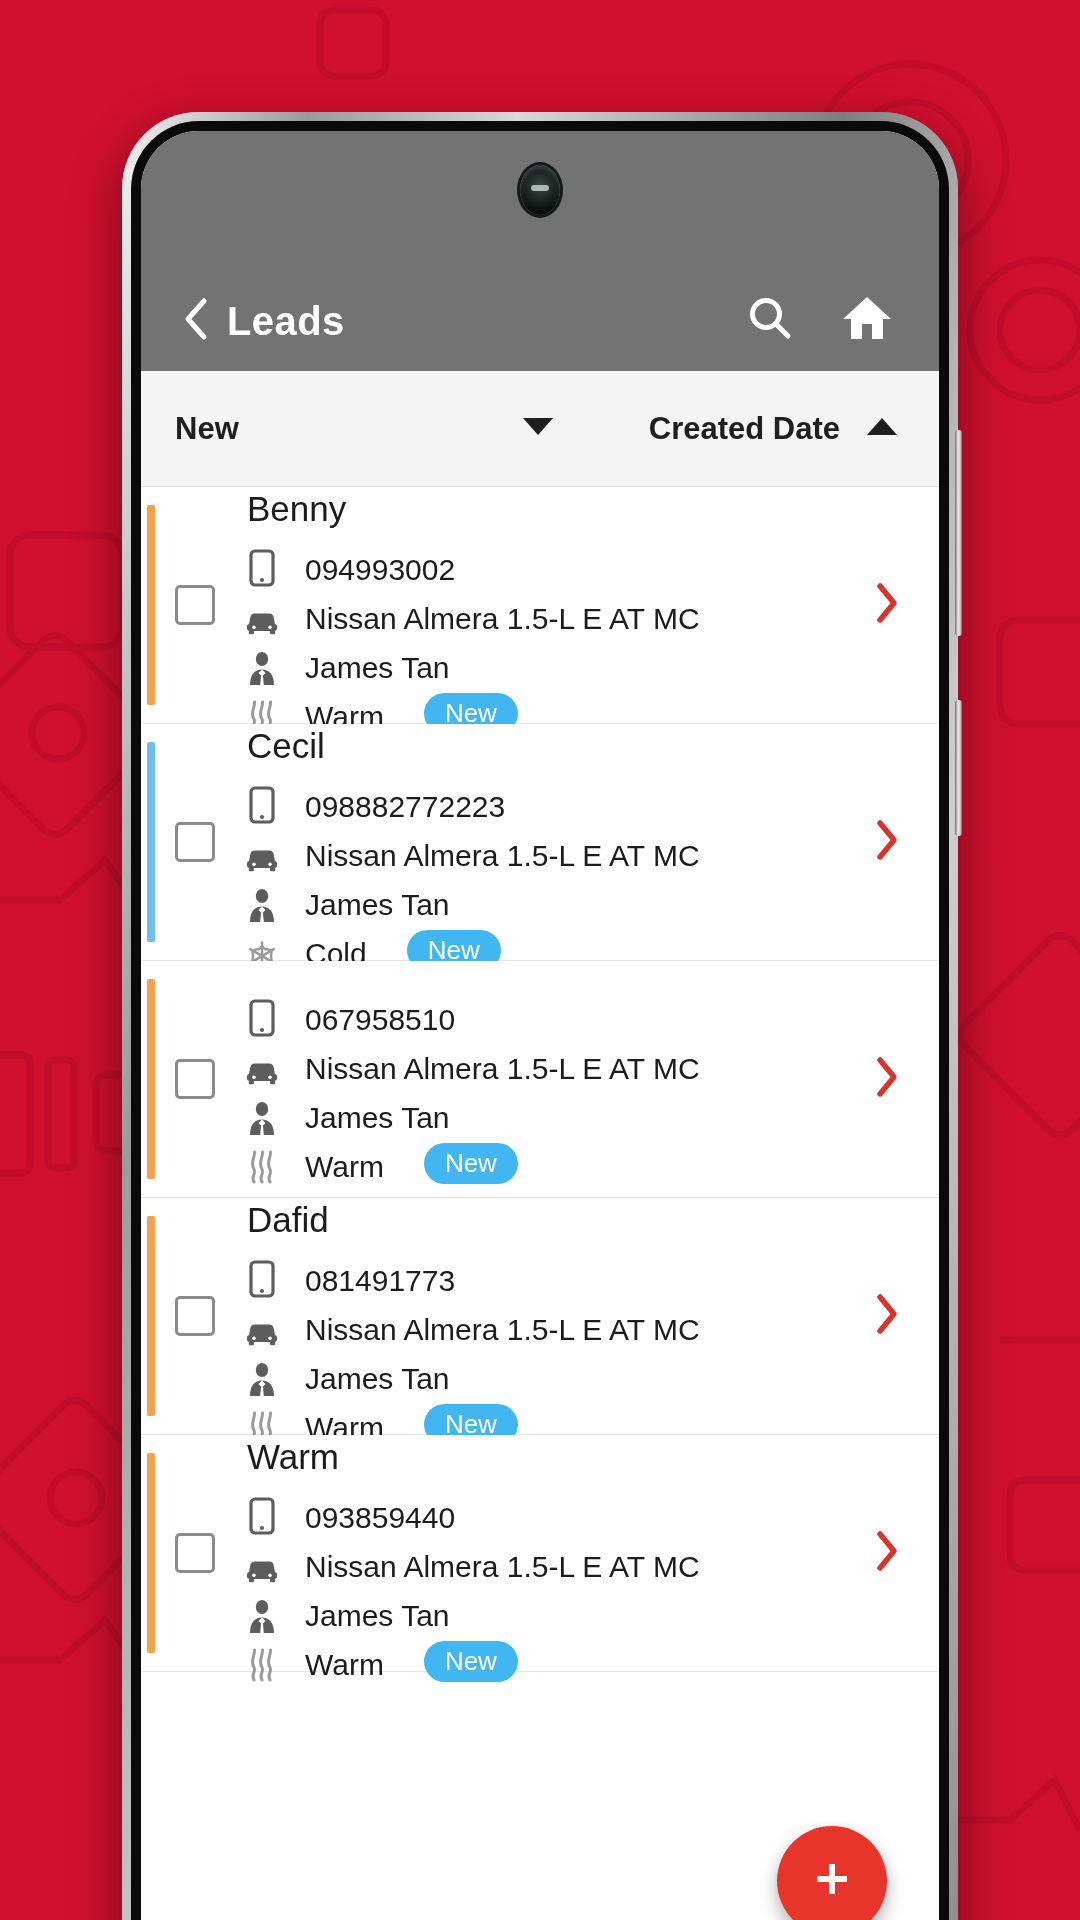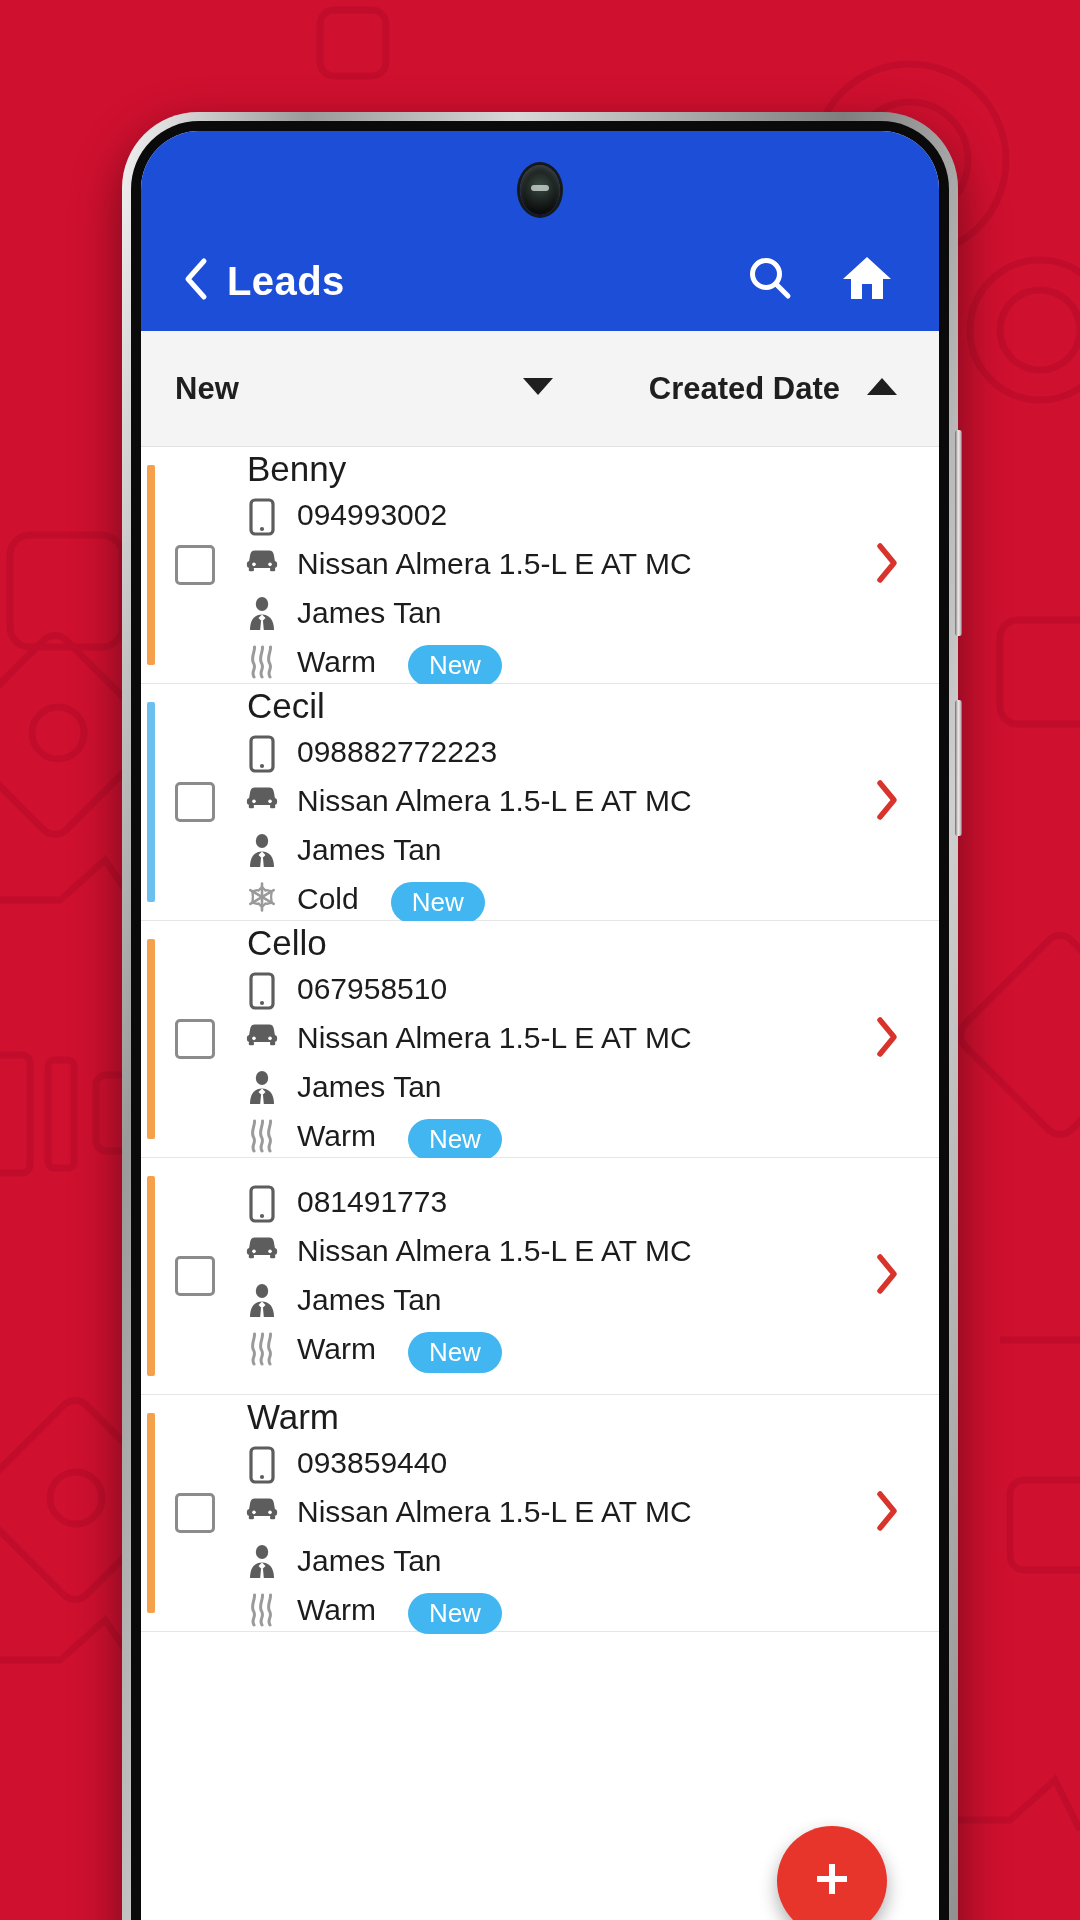--- a/index.html
+++ b/index.html
@@ -50,22 +50,22 @@
     width:7px;
     border-radius:3px;
     background:linear-gradient(90deg,#6f6f6f,#efe9e9 45%,#cfc7c7 75%,#6a6a6a);
   }
   #btn-volume{ top:318px; height:206px; }
   #btn-power { top:588px; height:136px; }
 
   
   #appbar{
     position:relative;
-    height:200px;
-    background:#1d4ed8;
+    height:240px;
+    background:#737373;
     display:flex;
     align-items:flex-end;
     padding:0 46px 26px 42px;
     justify-content:center;
   }
   #camera{
     position:absolute;
     left:50%; top:34px; transform:translateX(-50%);
     width:40px; height:50px;
     border-radius:50%;
@@ -146,22 +146,22 @@
   }
   .card-body{ flex:1; padding-right:10px;margin-top:13px; }
   .lead-name{
     font-size:35px;
     color:#1c1c1c;
     margin-bottom:9px;
     margin-left:2px;
   }
   .lead-row{
     display:flex;
-    align-items:flex-start;
-    gap:18px;
+    align-items:flex-end;
+    gap:26px;
     height:49px;
   }
   .row-icon{
     width:34px;
     display:flex; justify-content:center; align-items:center;
     flex-shrink:0;
   }
   .row-text{
     font-size:30px;
     color:#1c1c1c;
@@ -405,21 +405,20 @@
                   <polyline points="6,5 20,22 6,39" fill="none" stroke="#d9342c" stroke-width="5.5" stroke-linecap="round" stroke-linejoin="round"></polyline>
                 </svg></span>
             </div>
           </div>
           <div class="lead-card">
             <div class="accent-bar" style="background:#f5a04a"></div>
             <div class="card-check-col">
               <div class="checkbox"></div>
             </div>
             <div class="card-body">
-              <div class="lead-name">Cello</div>
               <div class="lead-row">
                 <span class="row-icon">
                   <svg width="26" height="38" viewBox="0 0 26 38" aria-hidden="true">
                     <rect x="2" y="2" width="22" height="34" rx="4" fill="none" stroke="#5d5d5d" stroke-width="3.2"></rect>
                     <circle cx="13" cy="31" r="2.1" fill="#5d5d5d"></circle>
                   </svg>
                 </span>
                 <span class="row-text">067958510</span>
               </div>
               <div class="lead-row">
@@ -465,20 +464,21 @@
                   <polyline points="6,5 20,22 6,39" fill="none" stroke="#d9342c" stroke-width="5.5" stroke-linecap="round" stroke-linejoin="round"></polyline>
                 </svg></span>
             </div>
           </div>
           <div class="lead-card">
             <div class="accent-bar" style="background:#f5a04a"></div>
             <div class="card-check-col">
               <div class="checkbox"></div>
             </div>
             <div class="card-body">
+              <div class="lead-name">Dafid</div>
               <div class="lead-row">
                 <span class="row-icon">
                   <svg width="26" height="38" viewBox="0 0 26 38" aria-hidden="true">
                     <rect x="2" y="2" width="22" height="34" rx="4" fill="none" stroke="#5d5d5d" stroke-width="3.2"></rect>
                     <circle cx="13" cy="31" r="2.1" fill="#5d5d5d"></circle>
                   </svg>
                 </span>
                 <span class="row-text">081491773</span>
               </div>
               <div class="lead-row">

